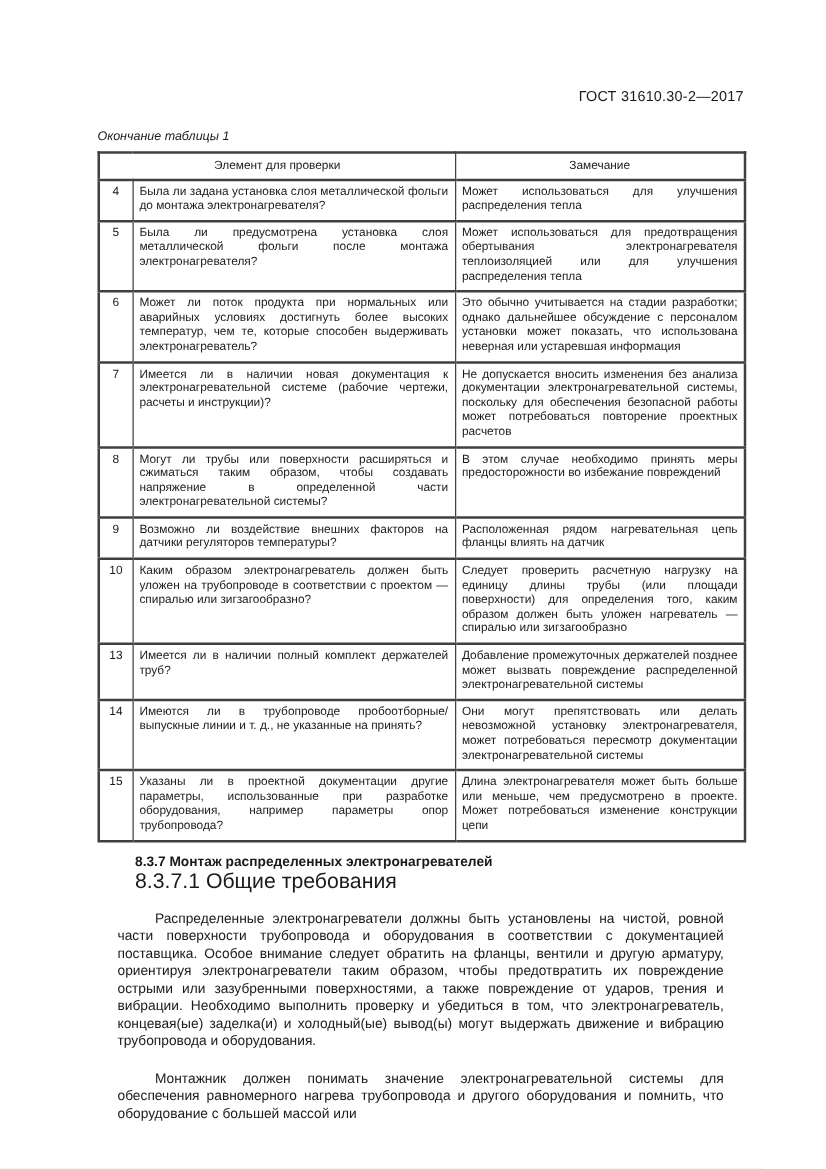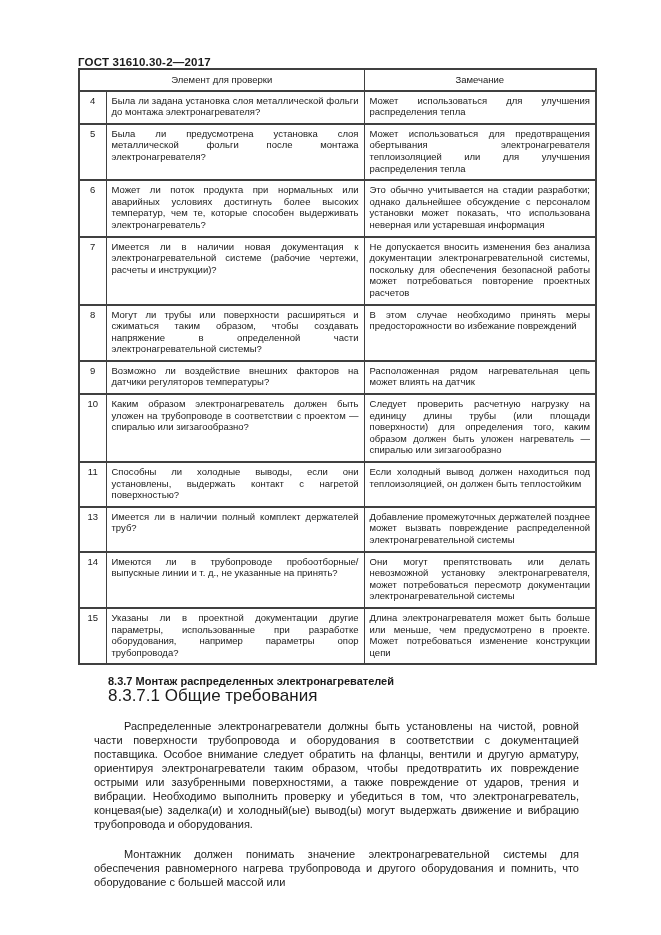--- a/index.html
+++ b/index.html
@@ -13,24 +13,25 @@
     color: #1a1a1a;
     overflow: hidden;
   }
   .content {
     position: absolute;
     left: 78px;
     top: 0;
     width: 517px;
   }
   .doc-code {
-    margin-top: 56px;
+    margin-top: 72px;
     font-size: 11.5px;
-    font-weight: bold;
+    font-weight: normal;
     letter-spacing: 0.2px;
+    text-align: right;
   }
   .table-caption {
     margin-top: 20px;
     margin-bottom: 6px;
     font-size: 10px;
     font-style: italic;
   }
   table.checklist {
     width: 517px;
     border-collapse: collapse;
@@ -90,20 +91,21 @@
   }
 </style>
 </head>
 <body>
 
 <div class="page">
   <div class="content">
 
     <div class="doc-code">ГОСТ 31610.30-2—2017</div>
 
+    <div class="table-caption">Окончание таблицы 1</div>
 
     <table class="checklist">
       <colgroup>
         <col class="col-num">
         <col class="col-element">
         <col class="col-remark">
       </colgroup>
       <thead>
         <tr>
           <th colspan="2">Элемент для проверки</th>
@@ -132,31 +134,26 @@
           <td class="remark">Не допускается вносить изменения без анализа документации электронагревательной системы, поскольку для обеспечения безопасной работы может потребоваться повторение проектных расчетов</td>
         </tr>
         <tr>
           <td class="num">8</td>
           <td class="element">Могут ли трубы или поверхности расширяться и сжиматься таким образом, чтобы создавать напряжение в определенной части электронагревательной системы?</td>
           <td class="remark">В этом случае необходимо принять меры предосторожности во избежание повреждений</td>
         </tr>
         <tr>
           <td class="num">9</td>
           <td class="element">Возможно ли воздействие внешних факторов на датчики регуляторов температуры?</td>
-          <td class="remark">Расположенная рядом нагревательная цепь может влиять на датчик</td>
+          <td class="remark">Расположенная рядом нагревательная цепь фланцы влиять на датчик</td>
         </tr>
         <tr>
           <td class="num">10</td>
           <td class="element">Каким образом электронагреватель должен быть уложен на трубопроводе в соответствии с проектом — спиралью или зигзагообразно?</td>
           <td class="remark">Следует проверить расчетную нагрузку на единицу длины трубы (или площади поверхности) для определения того, каким образом должен быть уложен нагреватель — спиралью или зигзагообразно</td>
-        </tr>
-        <tr>
-          <td class="num">11</td>
-          <td class="element">Способны ли холодные выводы, если они установлены, выдержать контакт с нагретой поверхностью?</td>
-          <td class="remark">Если холодный вывод должен находиться под теплоизоляцией, он должен быть теплостойким</td>
         </tr>
         <tr>
           <td class="num">13</td>
           <td class="element">Имеется ли в наличии полный комплект держателей труб?</td>
           <td class="remark">Добавление промежуточных держателей позднее может вызвать повреждение распределенной электронагревательной системы</td>
         </tr>
         <tr>
           <td class="num">14</td>
           <td class="element">Имеются ли в трубопроводе пробоотборные/выпускные линии и т. д., не указанные на принять?</td>
           <td class="remark">Они могут препятствовать или делать невозможной установку электронагревателя, может потребоваться пересмотр документации электронагревательной системы</td>

